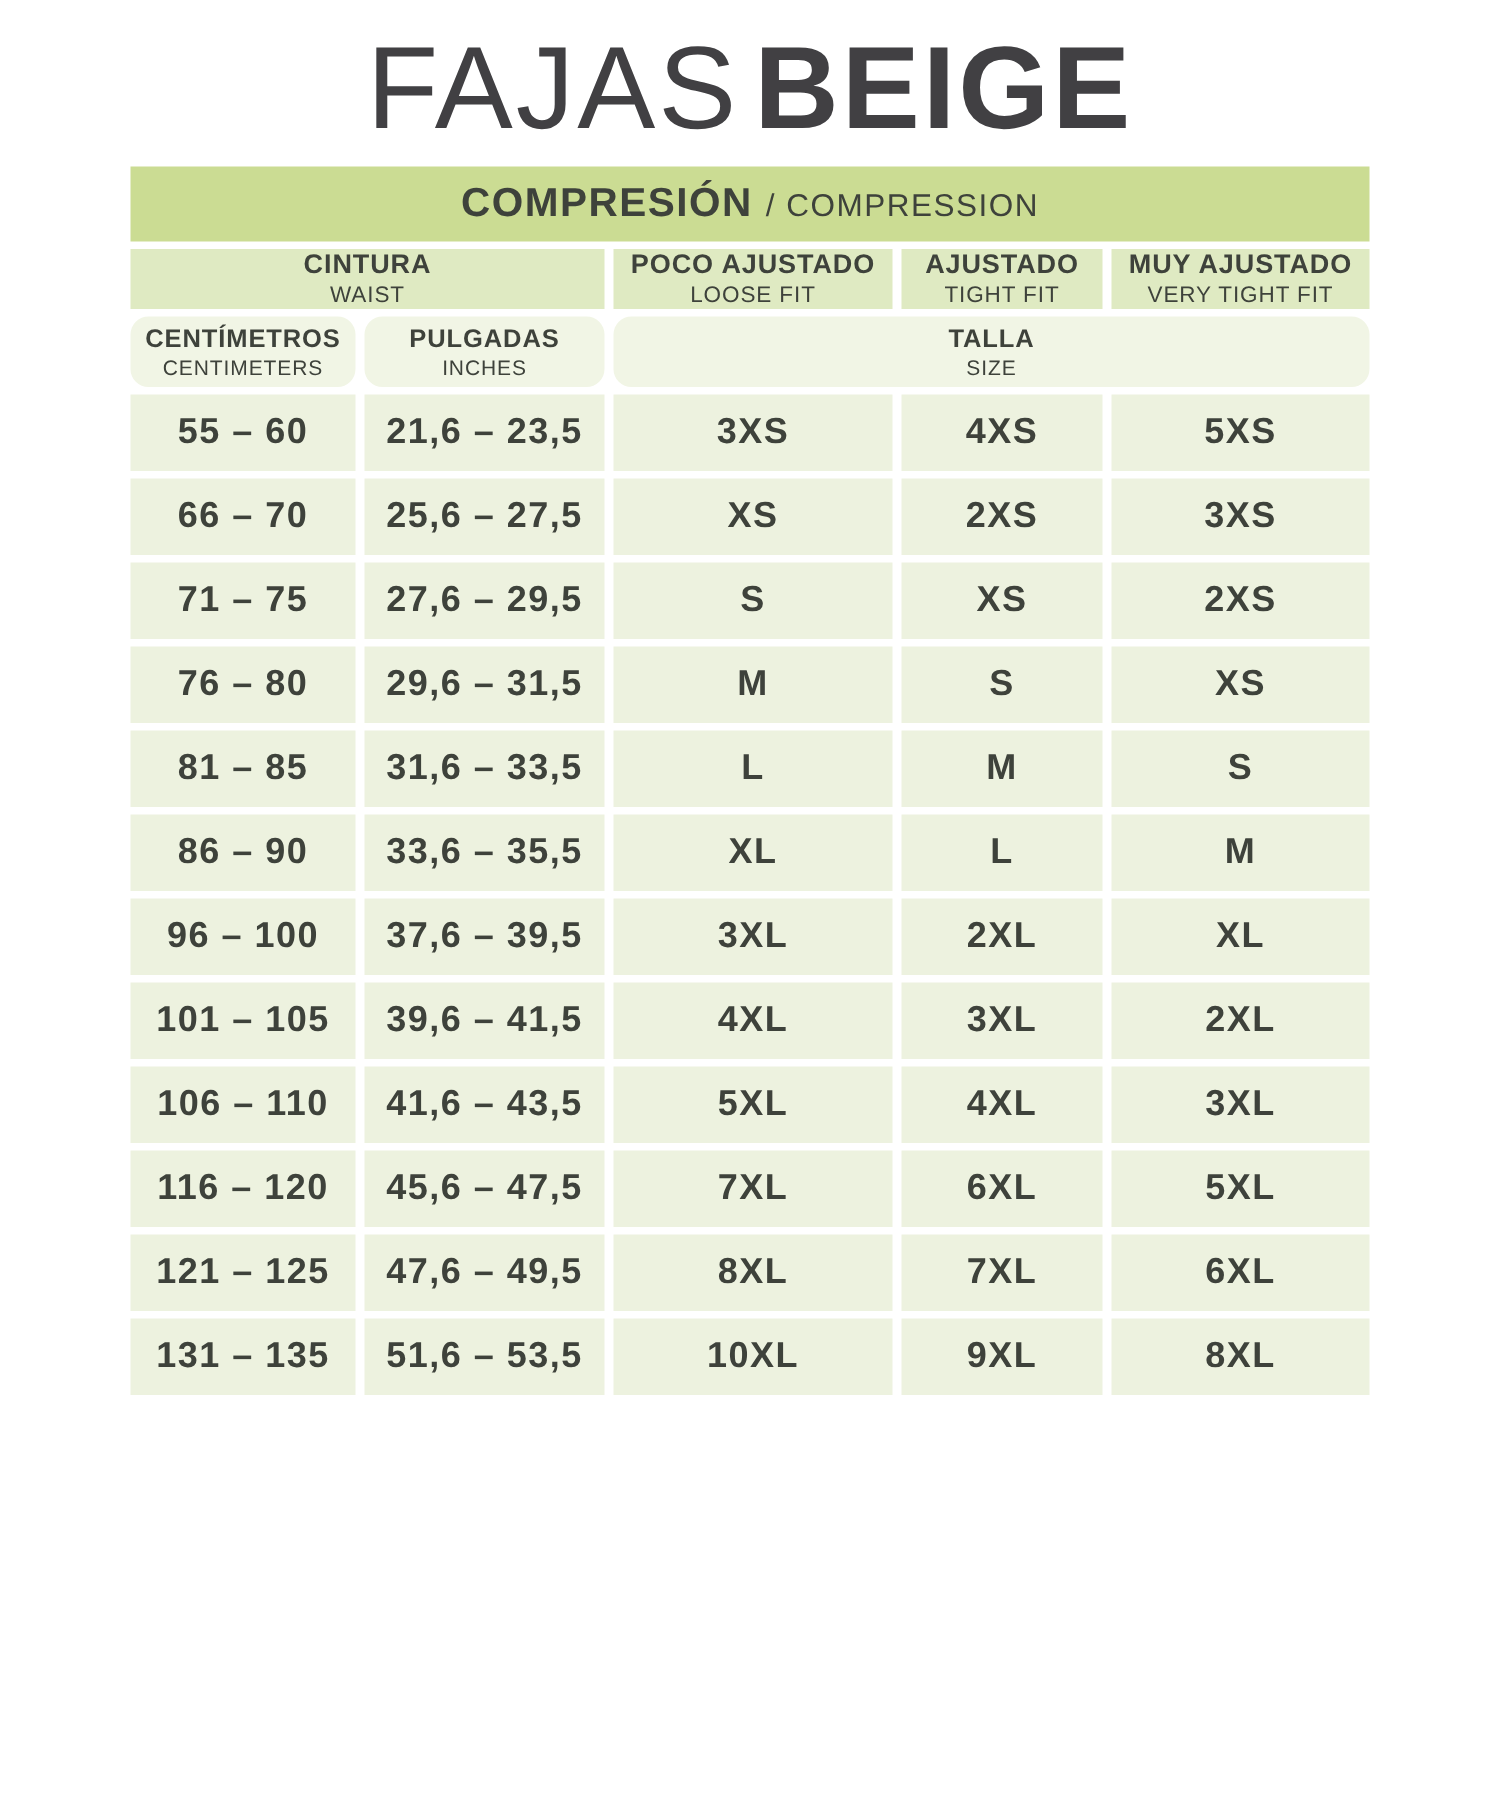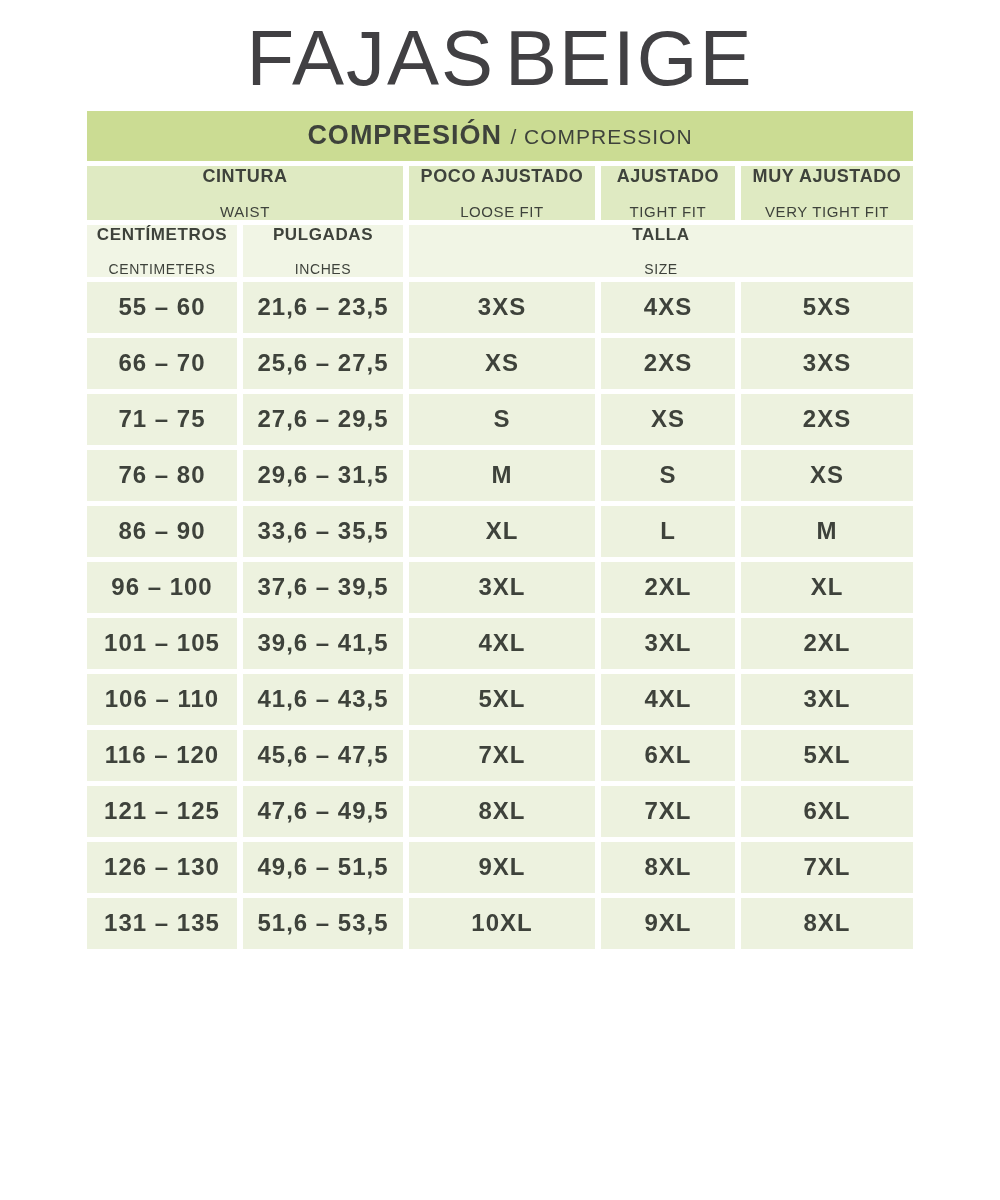--- a/index.html
+++ b/index.html
@@ -18,21 +18,21 @@
   .title {
     text-align: center;
     padding-top: 12px;
     font-size: 78px;
     line-height: 1.2;
     letter-spacing: 2px;
     color: var(--title, #414043);
     white-space: nowrap;
   }
   .title .t-regular { font-weight: 400; }
-  .title .t-bold { font-weight: 400; margin-left: 10px; }
+  .title .t-bold { font-weight: 700; margin-left: 10px; }
 
   
   table.size {
     border-collapse: separate;
     border-spacing: 6px 5px;
     table-layout: fixed;
     width: 838px;
     margin: 0 auto;
     text-align: center;
   }
@@ -47,31 +47,32 @@
   .band-es { font-weight: 700; }
   .band-en { font-weight: 400; font-size: 21px; }
 
   tr.group-row td {
     background: var(--head, #dfeac2);
     height: 40px;
   }
   tr.sub-row td {
     background: var(--sub, #f1f5e5);
     height: 47px;
+    border-radius: 12px;
   }
   tbody.data td {
     background: var(--row, #edf2df);
     height: 51px;
     font-size: 24px;
     font-weight: 700;
     letter-spacing: 1px;
   }
 
   .lbl-es { display: block; font-weight: 700; font-size: 18px; letter-spacing: 0.6px; }
-  .lbl-en { display: block; font-weight: 400; font-size: 15px; letter-spacing: 0.6px; margin-top: 16px; }
+  .lbl-en { display: block; font-weight: 400; font-size: 15px; letter-spacing: 0.6px; margin-top: 1px; }
   tr.sub-row .lbl-es { font-size: 17px; }
   tr.sub-row .lbl-en { font-size: 14px; }
 </style>
 </head>
 <body>
 
 <div class="page">
 
   <div class="title">
     <span class="t-regular">FAJAS</span><span class="t-bold">BEIGE</span>
@@ -148,20 +149,27 @@
           <td>2XS</td>
         </tr>
         <tr>
           <td>76 – 80</td>
           <td>29,6 – 31,5</td>
           <td>M</td>
           <td>S</td>
           <td>XS</td>
         </tr>
         <tr>
+          <td>81 – 85</td>
+          <td>31,6 – 33,5</td>
+          <td>L</td>
+          <td>M</td>
+          <td>S</td>
+        </tr>
+        <tr>
           <td>86 – 90</td>
           <td>33,6 – 35,5</td>
           <td>XL</td>
           <td>L</td>
           <td>M</td>
         </tr>
         <tr>
           <td>96 – 100</td>
           <td>37,6 – 39,5</td>
           <td>3XL</td>
@@ -190,27 +198,20 @@
           <td>5XL</td>
         </tr>
         <tr>
           <td>121 – 125</td>
           <td>47,6 – 49,5</td>
           <td>8XL</td>
           <td>7XL</td>
           <td>6XL</td>
         </tr>
         <tr>
-          <td>126 – 130</td>
-          <td>49,6 – 51,5</td>
-          <td>9XL</td>
-          <td>8XL</td>
-          <td>7XL</td>
-        </tr>
-        <tr>
           <td>131 – 135</td>
           <td>51,6 – 53,5</td>
           <td>10XL</td>
           <td>9XL</td>
           <td>8XL</td>
         </tr>
       </tbody>
   </table>
 
 </div>

